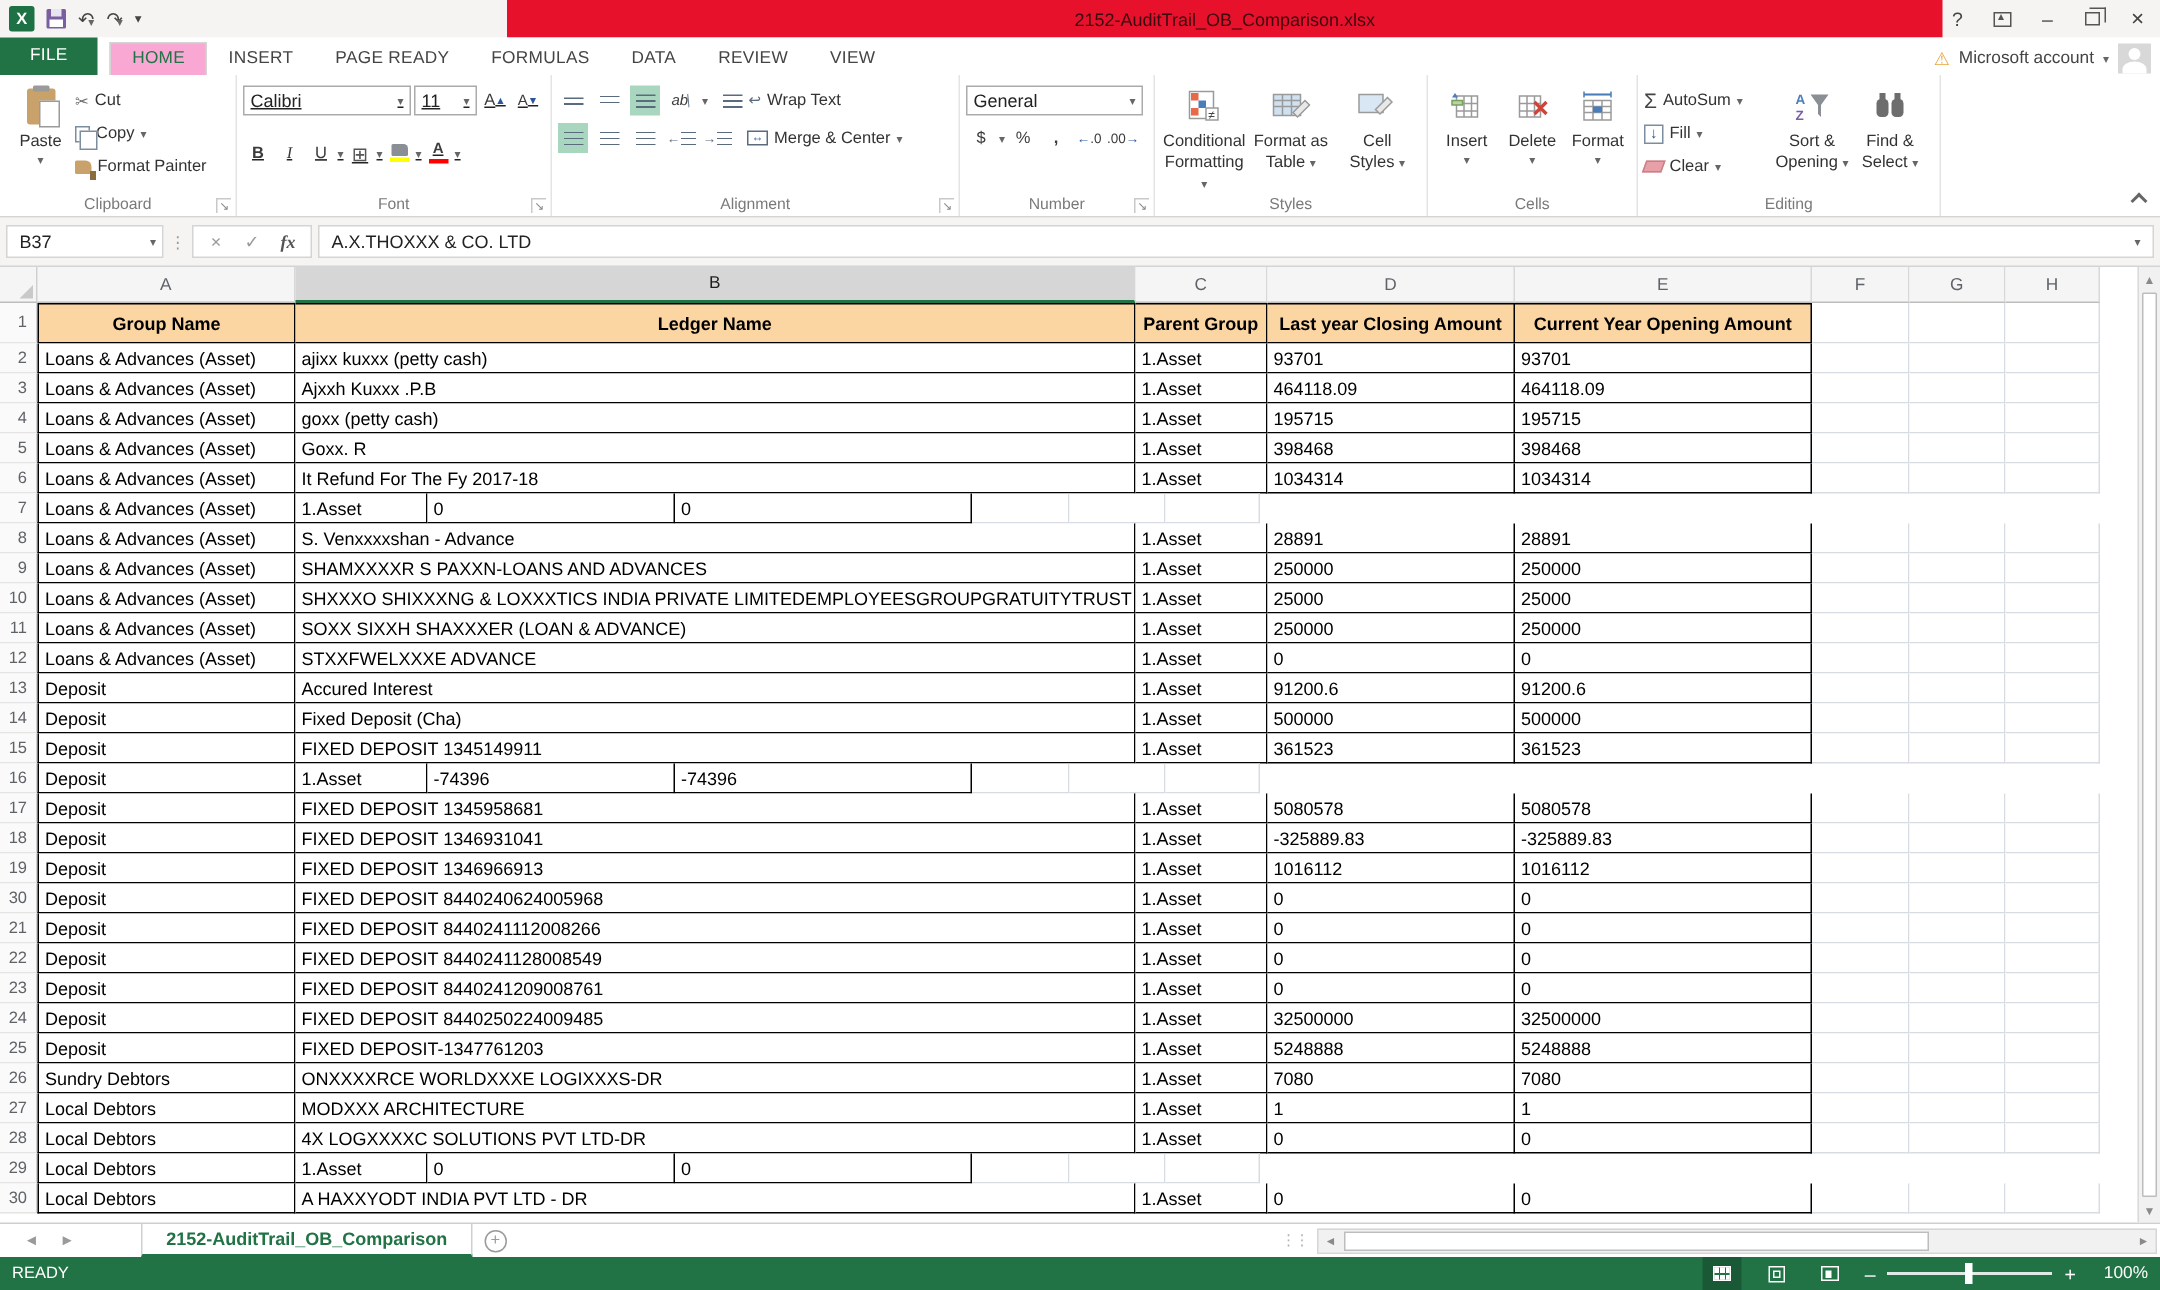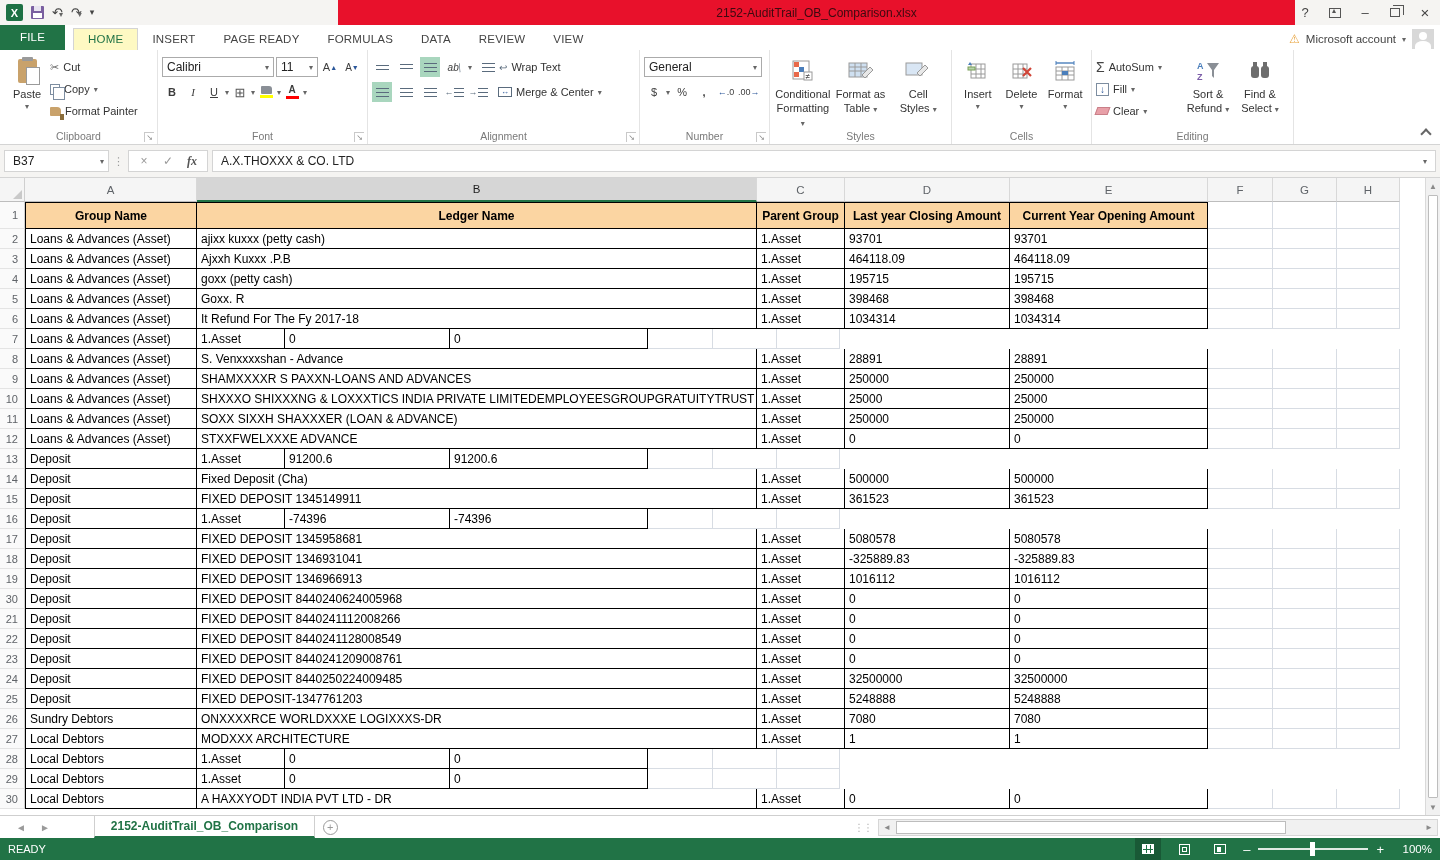--- a/index.html
+++ b/index.html
@@ -21,21 +21,21 @@
   .win-btn { width:30px; height:25px; display:flex; align-items:center; justify-content:center; color:#444; font-size:13px; }
   .restore-ic { width:10px; height:9px; border:1px solid #555; position:relative; background:#f5f4f2; }
   .restore-ic:before { content:""; position:absolute; left:2px; top:-4px; width:10px; height:9px; border:1px solid #555; border-bottom:none; border-left:none; }
   .ribbondisp-ic { width:12px; height:10px; border:1px solid #555; position:relative; }
   .ribbondisp-ic:before { content:"▴"; position:absolute; left:2px; top:-3px; font-size:8px; color:#555; }
 
   
   .tabrow { height:25px; background:#fff; display:flex; align-items:flex-end; position:relative; flex:0 0 auto; }
   .rtab { padding:4px 14px 5px; font-size:11.5px; color:#444; letter-spacing:.2px; }
   .rtab.file { background:#217346; color:#fff; padding:4px 20px 5px; margin-right:8px; height:25px; display:flex; align-items:center; }
-  .rtab.active { background:#fef9c3; color:#217346; border:1px solid #d4d4d4; border-bottom:none; }
+  .rtab.active { background:#f9a8d4; color:#217346; border:1px solid #d4d4d4; border-bottom:none; }
   .account-area { position:absolute; right:6px; top:4px; display:flex; align-items:center; gap:6px; font-size:11.5px; color:#444; }
   .warn { color:#E8A33D; font-size:12px; }
   .avatar { width:22px; height:20px; background:#d8d8d8; position:relative; overflow:hidden; }
   .avatar:before { content:""; position:absolute; left:7px; top:3px; width:8px; height:8px; border-radius:50%; background:#fff; }
   .avatar:after { content:""; position:absolute; left:3px; top:12px; width:16px; height:10px; border-radius:50% 50% 0 0; background:#fff; }
   .dd { font-size:8px; color:#666; }
 
   
   .ribbon { height:95px; background:#fff; border-bottom:1px solid #d4d4d4; display:flex; flex:0 0 auto; position:relative; }
   .rgroup { position:relative; border-right:1px solid #e4e4e4; padding:4px 4px 16px; display:flex; align-items:flex-start; }
@@ -203,21 +203,21 @@
       <div class="smrow">
           <span class="fp-ic"></span>
           <span>Format Painter</span>
         </div>
     </div>
     <div class="glabel">Clipboard</div>
     <div class="launcher">↘</div>
   </div>
 
   <div class="rgroup" style="width:210px;">
-    <div class="col" style="width:100%; gap:5px; padding-top:3px;">
+    <div class="col" style="width:100%; gap:15px; padding-top:3px;text-decoration:underline;">
       <div class="smrow" style="gap:2px; height:20px;">
         <div class="combo" style="width:112px;">
             <span>Calibri</span>
             <span class="dd">▾</span>
           </div>
         <div class="combo" style="width:42px;">
             <span>11</span>
             <span class="dd">▾</span>
           </div>
         <div class="tbtn">A<span style="color:#2b579a; font-size:7px; vertical-align:top;">▲</span></div>
@@ -435,21 +435,21 @@
     </div>
     <div class="bigbtn" style="width:52px;">
       <div class="ic">
         <svg width="24" height="24" viewBox="0 0 24 24">
             <text x="1" y="10" font-size="9" fill="#4a7ebb" font-weight="bold">A</text>
             <text x="1" y="21" font-size="9" fill="#7b5ca8" font-weight="bold">Z</text>
             <path d="M11 4h12l-5 7v8l-2-2v-6z" fill="#8a8f96"></path>
           </svg>
       </div>
       <span>Sort &amp;</span>
-        <span><span>Refund</span> <span class="dd">▾</span></span>
+        <span><span>Opening</span> <span class="dd">▾</span></span>
     </div>
     <div class="bigbtn" style="width:52px;">
       <div class="ic">
         <svg width="22" height="22" viewBox="0 0 22 22">
             <rect x="2" y="6" width="8" height="12" rx="3" fill="#6d6d6d"></rect>
             <rect x="12" y="6" width="8" height="12" rx="3" fill="#6d6d6d"></rect>
             <rect x="4" y="2" width="4" height="6" fill="#6d6d6d"></rect>
             <rect x="14" y="2" width="4" height="6" fill="#6d6d6d"></rect>
           </svg>
       </div>
@@ -622,20 +622,21 @@
           <div class="cell" style="width: 88px;">1.Asset</div>
           <div class="cell" style="width: 165px;">0</div>
           <div class="cell" style="width: 198px;">0</div>
           <div class="gcell" style="width: 65px;"></div>
           <div class="gcell" style="width: 64px;"></div>
           <div class="gcell" style="width: 63px;"></div>
         </div>
         <div class="grow">
           <div class="rownum">13</div>
           <div class="cell first" style="width: 172px;">Deposit</div>
+          <div class="cell" style="width: 560px;">Accured Interest</div>
           <div class="cell" style="width: 88px;">1.Asset</div>
           <div class="cell" style="width: 165px;">91200.6</div>
           <div class="cell" style="width: 198px;">91200.6</div>
           <div class="gcell" style="width: 65px;"></div>
           <div class="gcell" style="width: 64px;"></div>
           <div class="gcell" style="width: 63px;"></div>
         </div>
         <div class="grow">
           <div class="rownum">14</div>
           <div class="cell first" style="width: 172px;">Deposit</div>
@@ -785,20 +786,21 @@
           <div class="cell" style="width: 88px;">1.Asset</div>
           <div class="cell" style="width: 165px;">1</div>
           <div class="cell" style="width: 198px;">1</div>
           <div class="gcell" style="width: 65px;"></div>
           <div class="gcell" style="width: 64px;"></div>
           <div class="gcell" style="width: 63px;"></div>
         </div>
         <div class="grow">
           <div class="rownum">28</div>
           <div class="cell first" style="width: 172px;">Local Debtors</div>
+          <div class="cell" style="width: 560px;">4X LOGXXXXC SOLUTIONS PVT LTD-DR</div>
           <div class="cell" style="width: 88px;">1.Asset</div>
           <div class="cell" style="width: 165px;">0</div>
           <div class="cell" style="width: 198px;">0</div>
           <div class="gcell" style="width: 65px;"></div>
           <div class="gcell" style="width: 64px;"></div>
           <div class="gcell" style="width: 63px;"></div>
         </div>
         <div class="grow">
           <div class="rownum">29</div>
           <div class="cell first" style="width: 172px;">Local Debtors</div>

